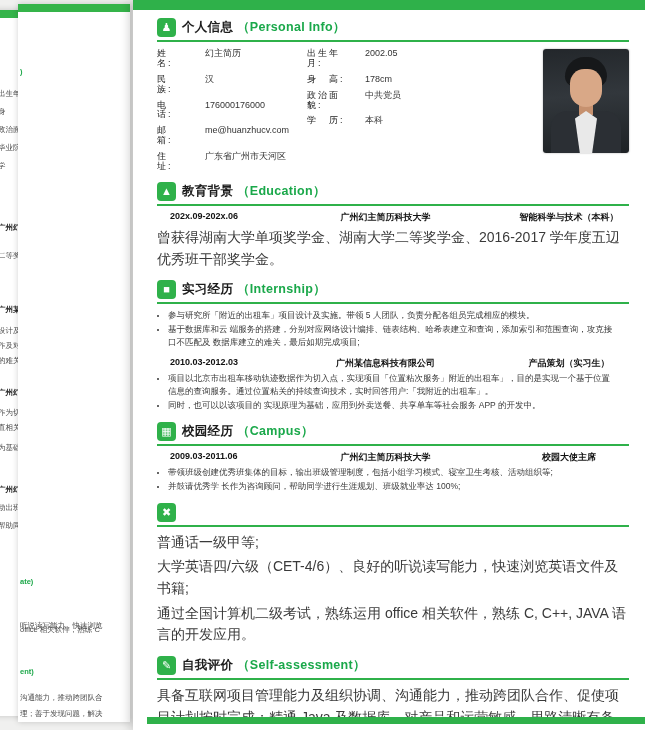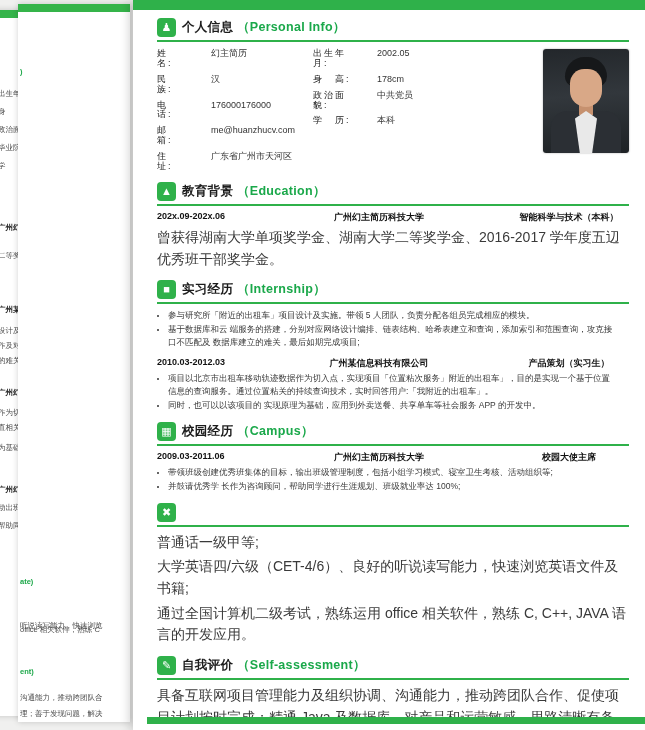--- a/index.html
+++ b/index.html
@@ -53,37 +53,37 @@
   }
   .sec-title .en{color:#1aa84a;}
   .sec-rule{
     height:2px;background:#2fb14a;margin:3px 0 5px 0;
   }
 
   
   .pi-wrap{display:flex;align-items:flex-start;gap:8px;padding-top:2px;}
   .pi-cols{flex:1;display:flex;gap:18px;font-size:9px;color:#333;}
   .pi-col{display:flex;flex-direction:column;gap:6px;}
-  .pi-row{display:flex;gap:20px;line-height:1.1;}
+  .pi-row{display:flex;gap:14px;line-height:1.1;}
   .pi-label{color:#222;letter-spacing:2px;width:34px;flex:none;}
   .pi-val{color:#333;}
   .photo{
     width:86px;height:104px;flex:none;border-radius:3px;
     background:linear-gradient(175deg,#23272b 0%,#32373c 45%,#1e2225 100%);
     position:relative;overflow:hidden;box-shadow:0 0 2px rgba(0,0,0,.35);
   }
   .photo .hair{position:absolute;left:22px;top:8px;width:42px;height:30px;border-radius:22px 22px 12px 12px;background:#16181a;}
   .photo .face{position:absolute;left:27px;top:20px;width:32px;height:38px;border-radius:16px 16px 18px 18px;background:#d9a887;}
   .photo .neck{position:absolute;left:36px;top:54px;width:14px;height:12px;background:#c6916f;}
   .photo .body{position:absolute;left:8px;top:62px;width:70px;height:46px;border-radius:16px 16px 0 0;background:#2b2f34;}
   .photo .shirt{position:absolute;left:32px;top:62px;width:22px;height:42px;background:#e9e9e9;clip-path:polygon(50% 0,100% 18%,78% 100%,22% 100%,0 18%);}
 
   
   .entry{font-size:9px;color:#333;margin-top:3px;}
-  .entry-head{display:flex;justify-content:space-between;font-weight:bold;color:#111;font-size:9px;}
+  .entry-head{display:flex;justify-content:space-between;font-weight:bold;color:#111;font-size:9px;margin-left:13px;}
   .entry-head .c{flex:1;text-align:center;}
   .entry-head .r{width:120px;text-align:center;}
   .entry-head .l{width:92px;}
   .sub{font-size:8.5px;color:#333;margin-top:3px;}
   ul.bul{margin:2px 15px 0 0;padding-left:11px;}
   ul.bul li{font-size:8.5px;line-height:1.52;color:#3a3a3a;margin-bottom:1px;}
   ul.bul li::marker{color:#333;font-size:8px;}
   p.para{margin:3px 0 0 0;font-size:14px;line-height:1.55;color:#3a3a3a;}
 </style>
 </head>

